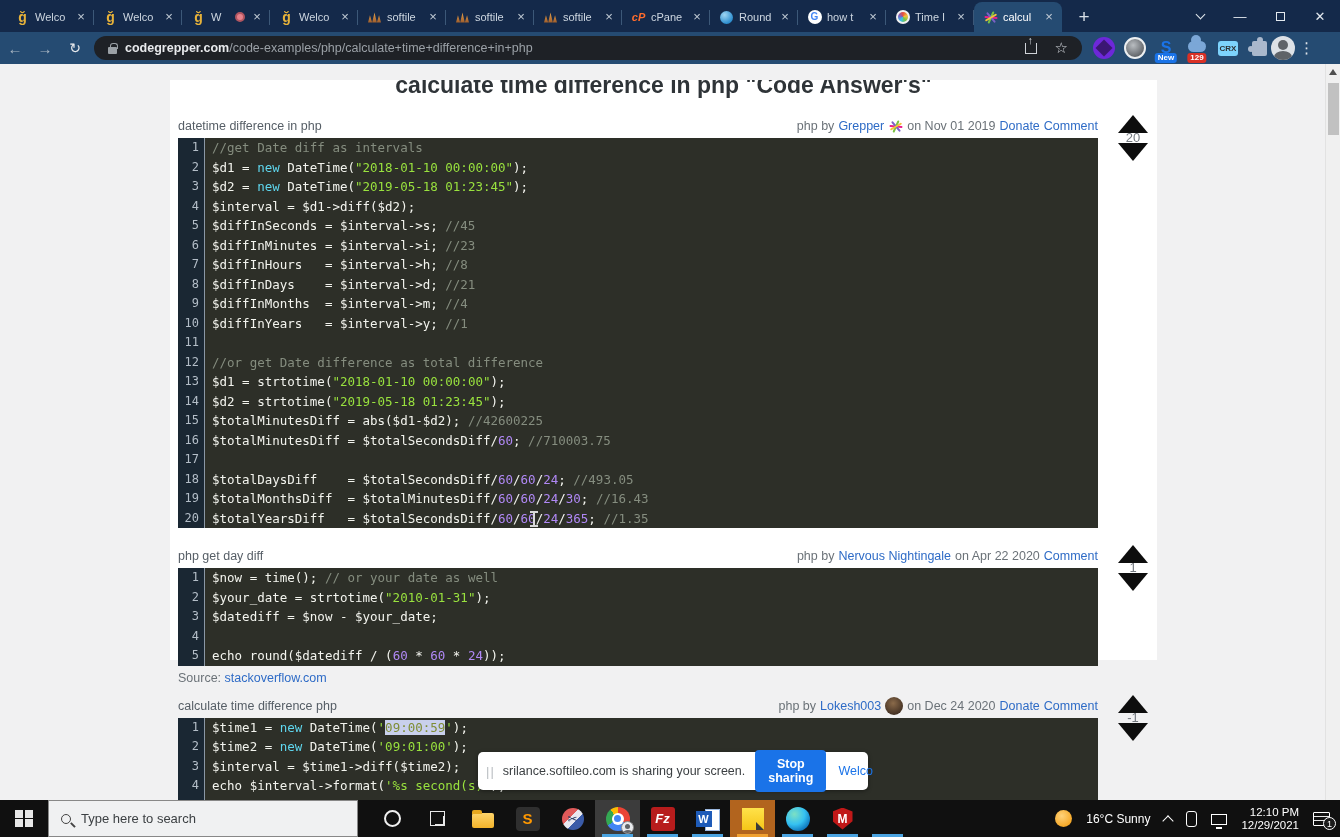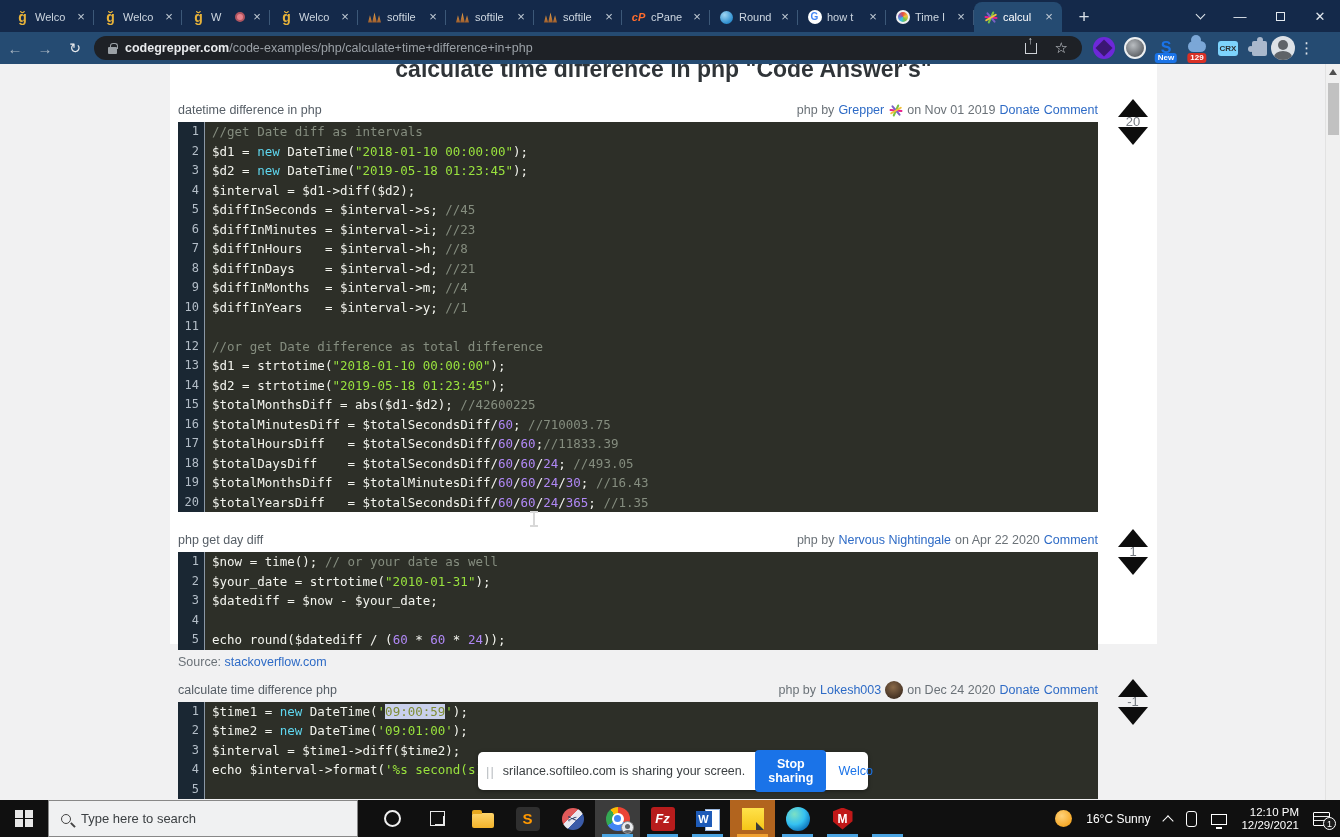--- a/index.html
+++ b/index.html
@@ -60,21 +60,21 @@
   .ext-puzzle { width:15px; height:15px; background:#aab8cc; border-radius:2px; position:relative; }
   .ext-puzzle::before { content:""; position:absolute; top:-4px; left:5px; width:6px; height:6px; border-radius:50%; background:#aab8cc; }
   .ext-puzzle::after { content:""; position:absolute; left:-4px; top:5px; width:6px; height:6px; border-radius:50%; background:#aab8cc; }
   #avatar-btn { width:24px; height:24px; border-radius:50%; background:#dde1e6; position:relative; overflow:hidden; }
   #avatar-btn::before { content:""; position:absolute; left:7px; top:4px; width:10px; height:10px; border-radius:50%; background:#5f6368; }
   #avatar-btn::after { content:""; position:absolute; left:3px; top:15px; width:18px; height:12px; border-radius:50%; background:#5f6368; }
   #menu-dots { color:#dfe3e8; font-size:15px; margin:0 8px 0 4px; }
 
   
   #page { position:absolute; left:0; top:64px; width:1340px; height:736px; background:#f1f1f2; overflow:hidden; }
-  #white-col { position:absolute; left:170px; top:0; width:987px; height:580px; background:#fff; }
+  #white-col { position:absolute; left:170px; top:16px; width:987px; height:580px; background:#fff; }
   #page-scrollbar { position:absolute; right:0; top:0; width:15px; height:736px; background:#f0f0f0; border-left:1px solid #e2e2e2; }
   #page-scrollbar .sb-up { margin:5px auto 0; width:0; height:0; border-left:4px solid transparent; border-right:4px solid transparent; border-bottom:6px solid #505050; }
   #page-scrollbar .sb-thumb { margin:8px auto 0; width:11px; height:52px; background:#c1c1c1; }
 
   .title-clip { height:24px; overflow:hidden; text-align:center; }
   .title-clip h1 { font-size:23px; font-weight:bold; color:#2f3438; margin-top:-8px; white-space:nowrap; }
 
   .answer { position:relative; width:920px; margin:13px 0 0 8px; }
   .meta-row { display:flex; justify-content:space-between; align-items:center; font-size:12.5px; color:#565e66; height:18px; margin-bottom:3px;gap:32px; }
   .meta-right { display:flex; align-items:center; gap:4px; color:#6b7278; white-space:nowrap; }
@@ -365,29 +365,28 @@
           <div class="cb-row">
             <span class="cb-ln">13</span>
             <span class="cb-code"><span class="tk-d">$d1 = strtotime(</span><span class="tk-s">"2018-01-10 00:00:00"</span><span class="tk-d">);</span></span>
           </div>
           <div class="cb-row">
             <span class="cb-ln">14</span>
             <span class="cb-code"><span class="tk-d">$d2 = strtotime(</span><span class="tk-s">"2019-05-18 01:23:45"</span><span class="tk-d">);</span></span>
           </div>
           <div class="cb-row">
             <span class="cb-ln">15</span>
-            <span class="cb-code"><span class="tk-d">$totalMonthsDiff = abs($d1-$d2); </span><span class="tk-c">//42600225</span></span>
+            <span class="cb-code"><span class="tk-d">$totalMinutesDiff = abs($d1-$d2); </span><span class="tk-c">//42600225</span></span>
           </div>
           <div class="cb-row">
             <span class="cb-ln">16</span>
             <span class="cb-code"><span class="tk-d">$totalMinutesDiff = $totalSecondsDiff/</span><span class="tk-n">60</span><span class="tk-d">; </span><span class="tk-c">//710003.75</span></span>
           </div>
           <div class="cb-row">
             <span class="cb-ln">17</span>
-            <span class="cb-code"><span class="tk-d">$totalHoursDiff   = $totalSecondsDiff/</span><span class="tk-n">60</span><span class="tk-d">/</span><span class="tk-n">60</span><span class="tk-d">;</span><span class="tk-c">//11833.39</span></span>
           </div>
           <div class="cb-row">
             <span class="cb-ln">18</span>
             <span class="cb-code"><span class="tk-d">$totalDaysDiff    = $totalSecondsDiff/</span><span class="tk-n">60</span><span class="tk-d">/</span><span class="tk-n">60</span><span class="tk-d">/</span><span class="tk-n">24</span><span class="tk-d">; </span><span class="tk-c">//493.05</span></span>
           </div>
           <div class="cb-row">
             <span class="cb-ln">19</span>
             <span class="cb-code"><span class="tk-d">$totalMonthsDiff  = $totalMinutesDiff/</span><span class="tk-n">60</span><span class="tk-d">/</span><span class="tk-n">60</span><span class="tk-d">/</span><span class="tk-n">24</span><span class="tk-d">/</span><span class="tk-n">30</span><span class="tk-d">; </span><span class="tk-c">//16.43</span></span>
           </div>
           <div class="cb-row">

